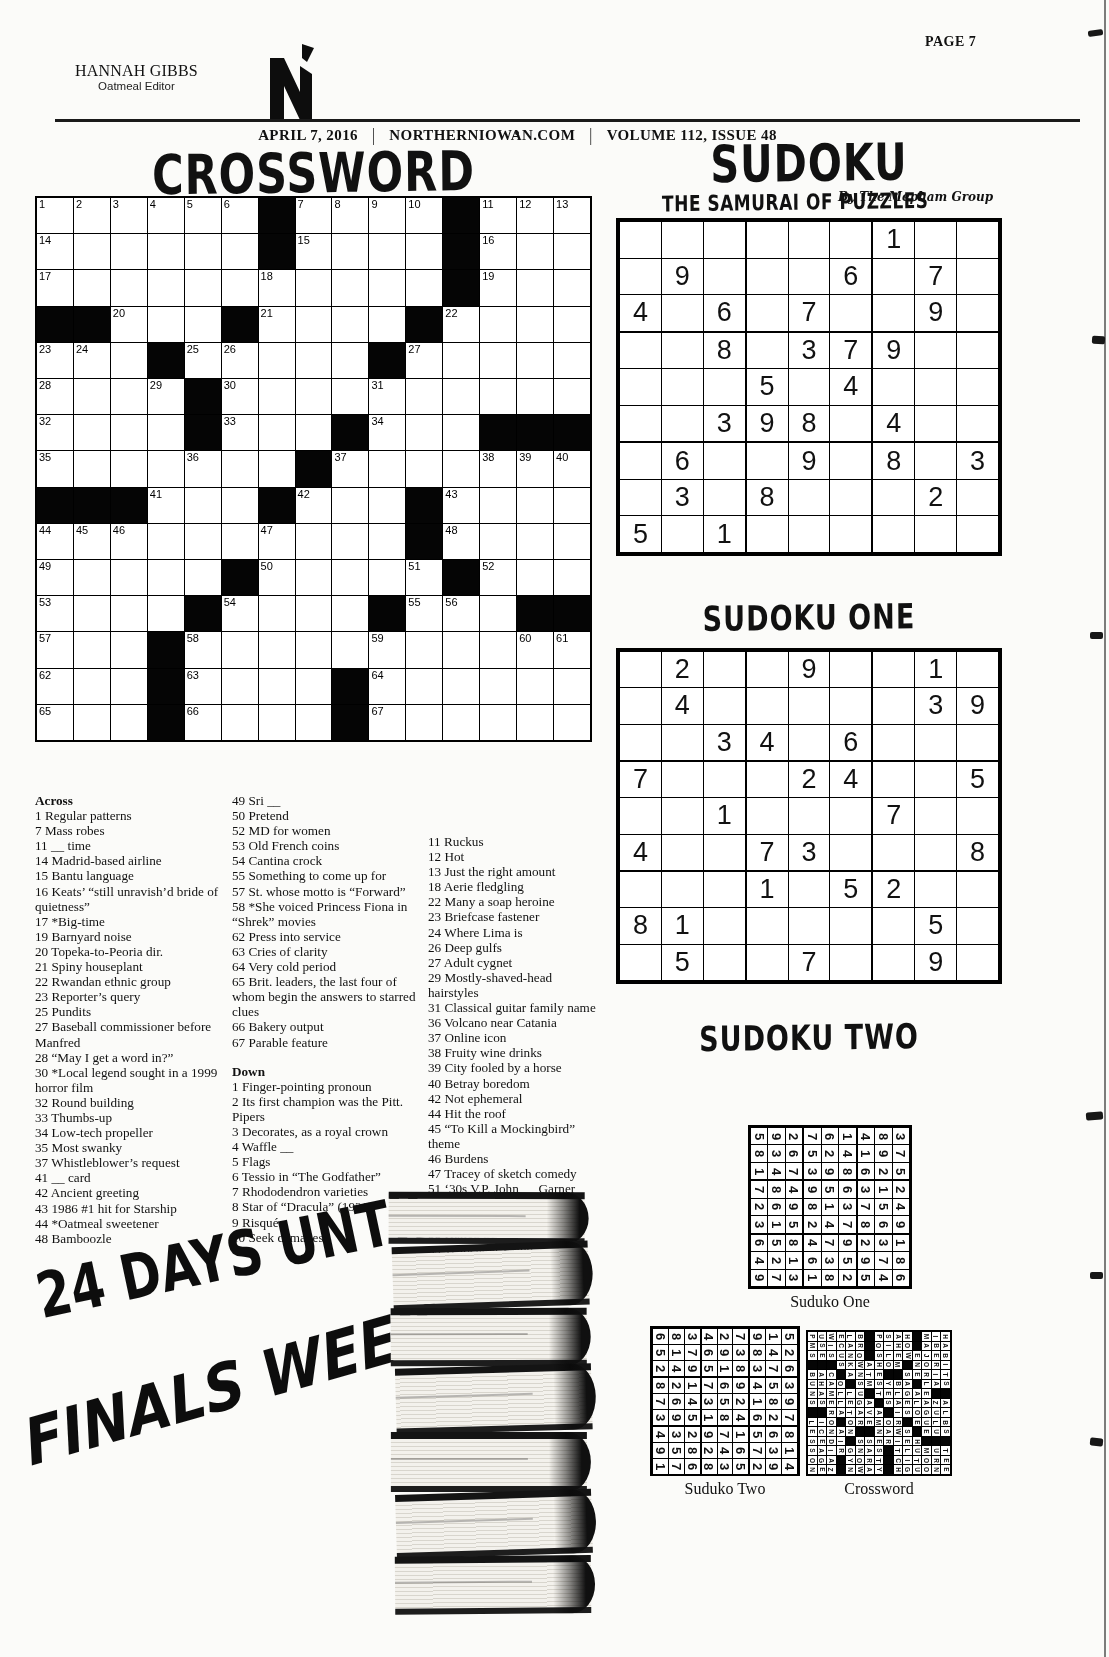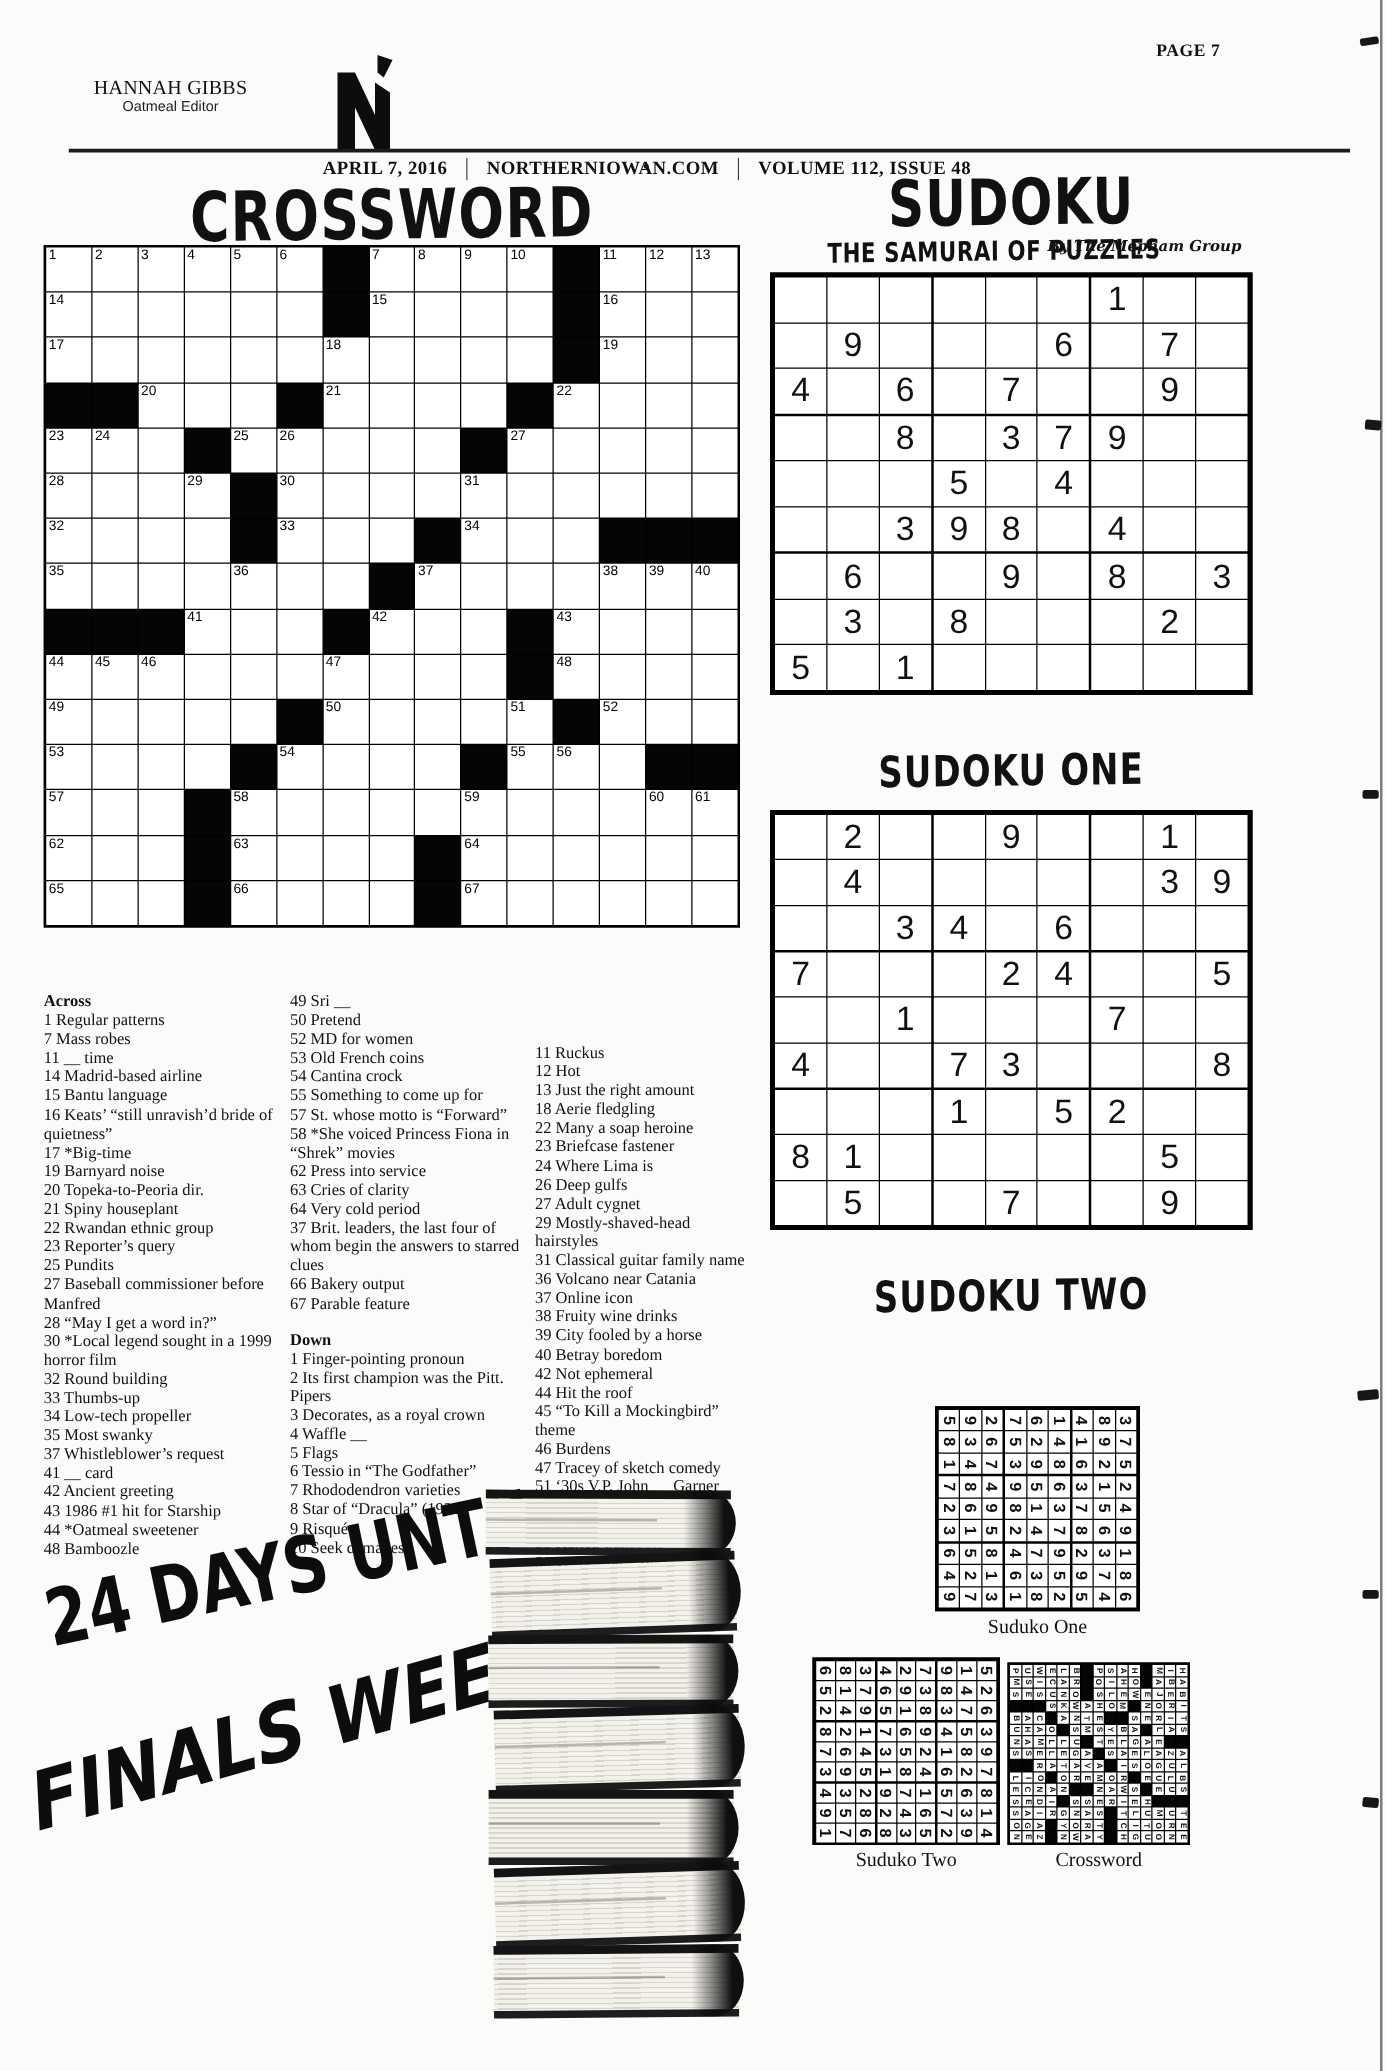--- a/index.html
+++ b/index.html
@@ -803,21 +803,21 @@
       <div class="clue">50 Pretend</div>
       <div class="clue">52 MD for women</div>
       <div class="clue">53 Old French coins</div>
       <div class="clue">54 Cantina crock</div>
       <div class="clue">55 Something to come up for</div>
       <div class="clue">57 St. whose motto is “Forward”</div>
       <div class="clue">58 *She voiced Princess Fiona in “Shrek” movies</div>
       <div class="clue">62 Press into service</div>
       <div class="clue">63 Cries of clarity</div>
       <div class="clue">64 Very cold period</div>
-      <div class="clue">37 Brit. leaders, the last four of whom begin the answers to starred clues</div>
+      <div class="clue">65 Brit. leaders, the last four of whom begin the answers to starred clues</div>
       <div class="clue">66 Bakery output</div>
       <div class="clue">67 Parable feature</div>
       <div class="blockgap"></div>
       <div class="hdr">Down</div>
       <div class="clue">1 Finger-pointing pronoun</div>
       <div class="clue">2 Its first champion was the Pitt. Pipers</div>
       <div class="clue">3 Decorates, as a royal crown</div>
       <div class="clue">4 Waffle __</div>
       <div class="clue">5 Flags</div>
       <div class="clue">6 Tessio in “The Godfather”</div>

